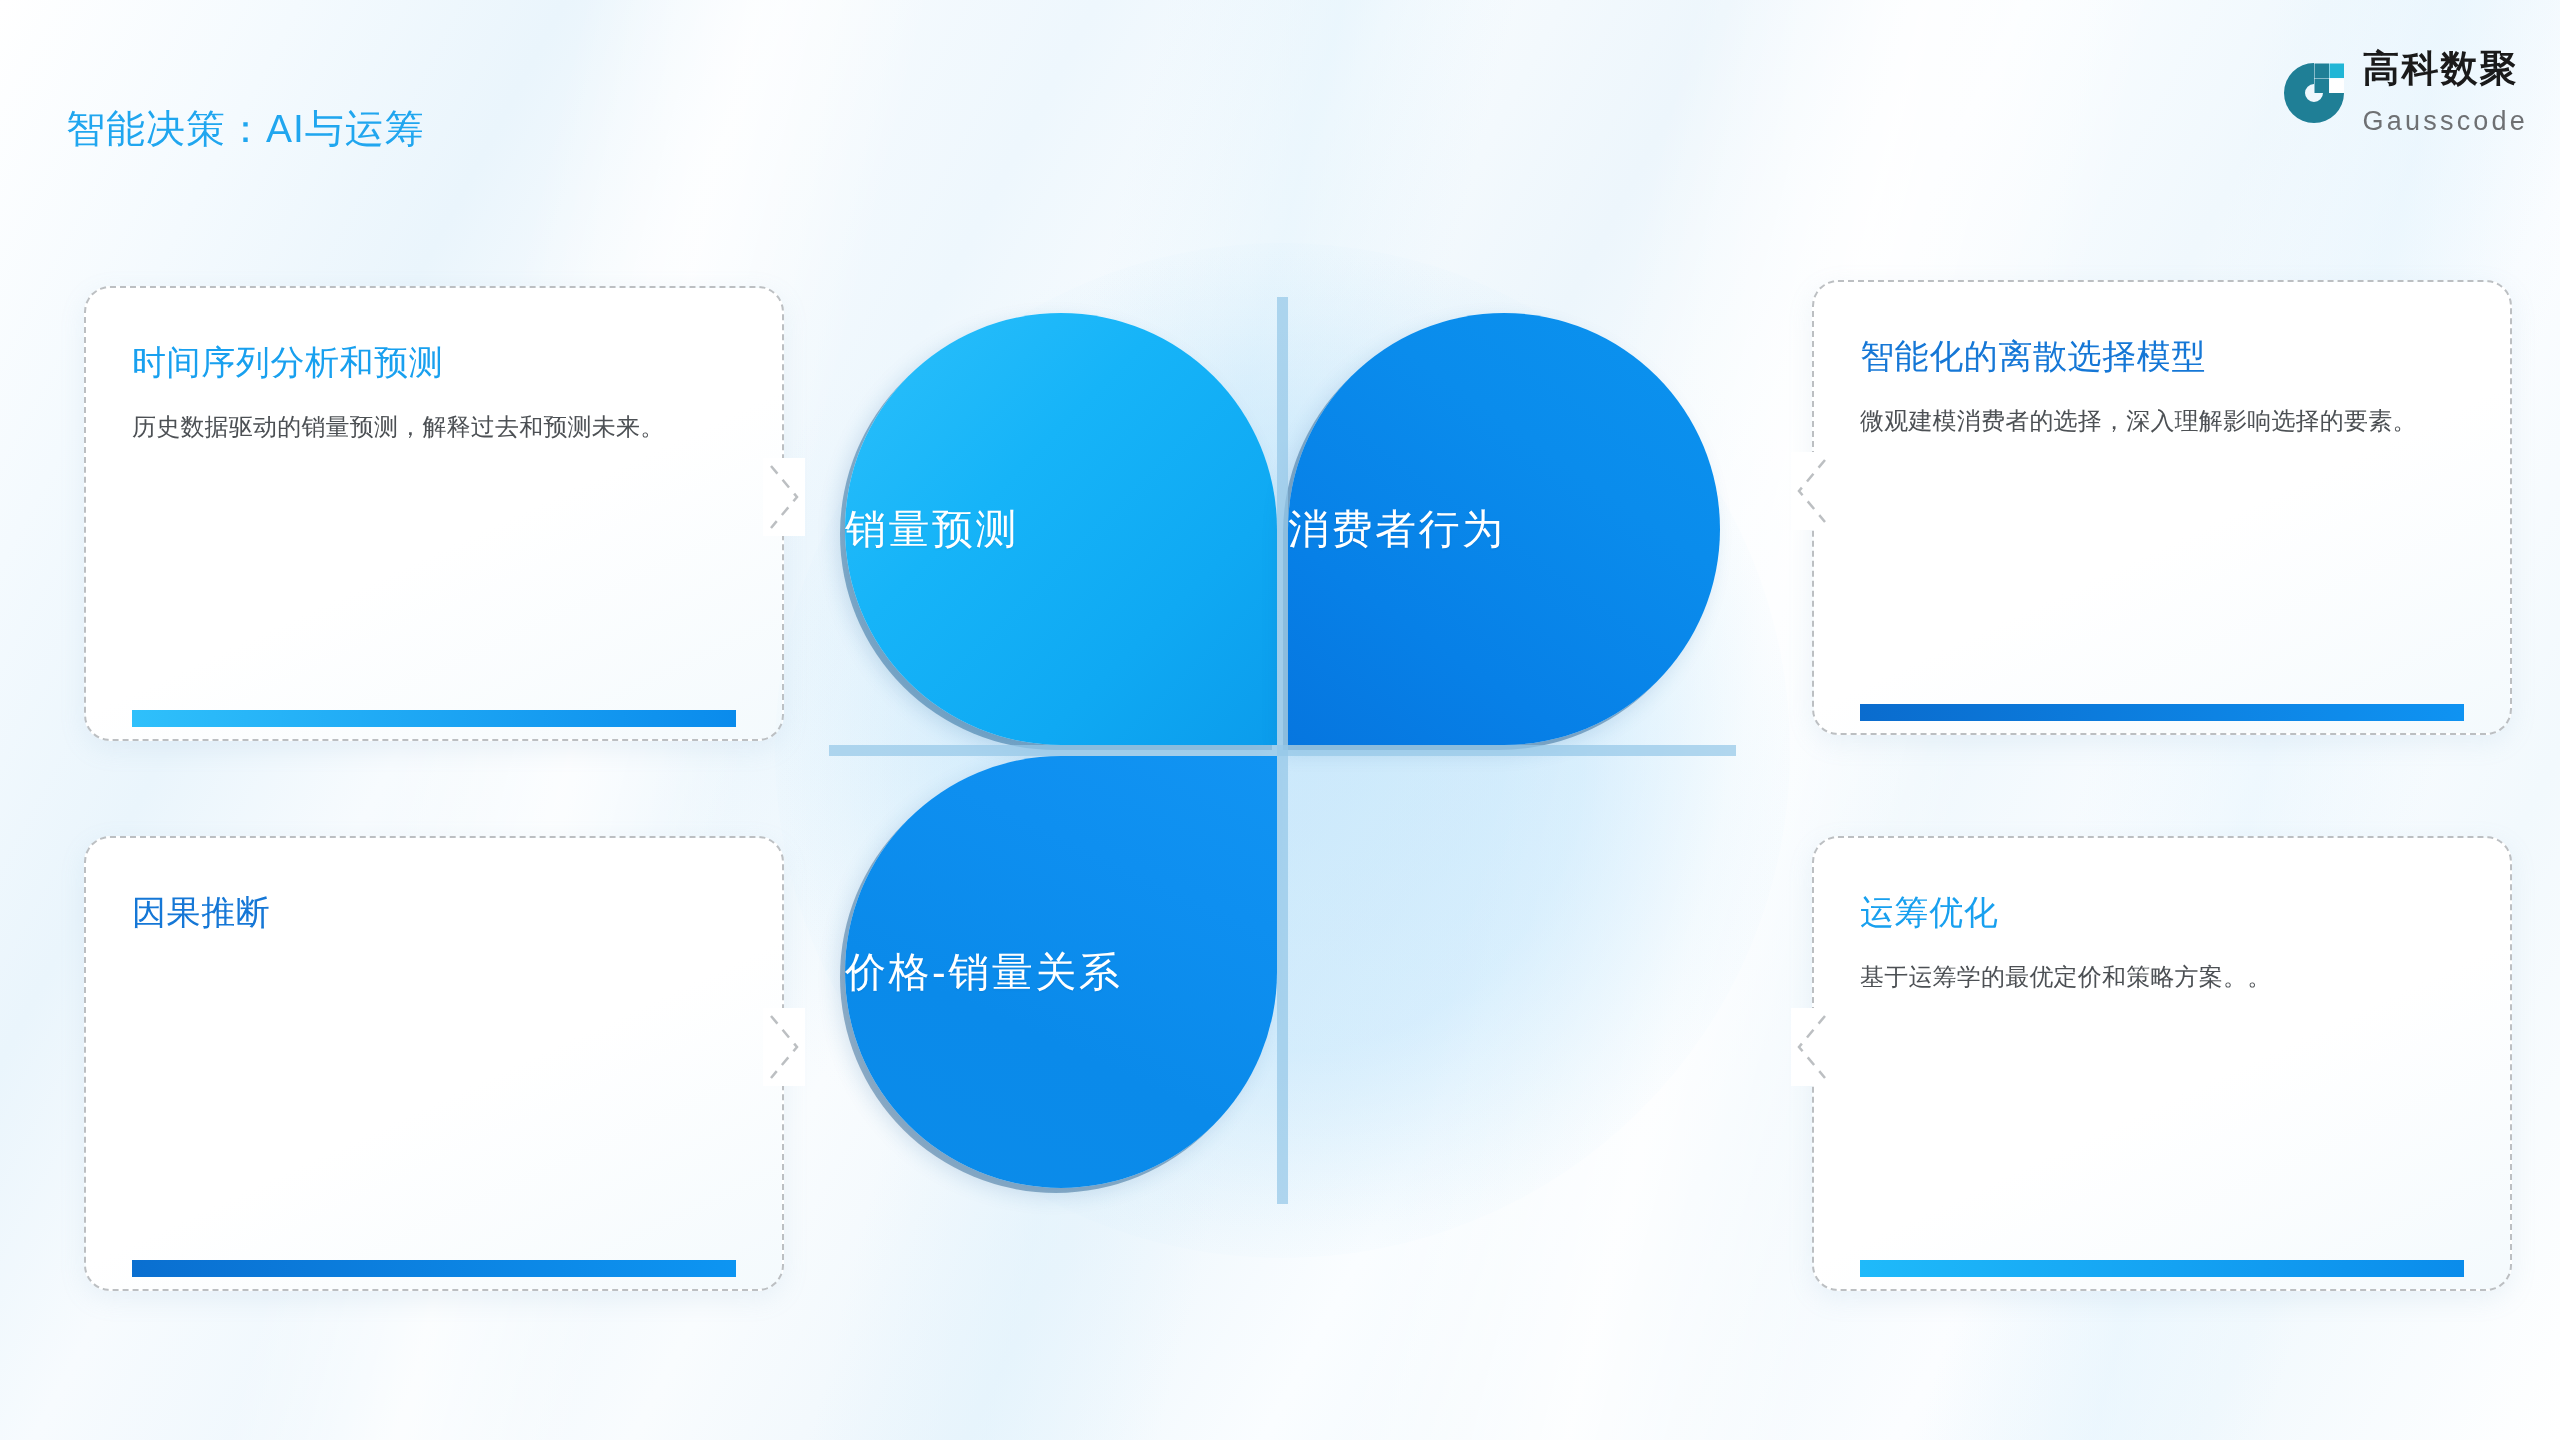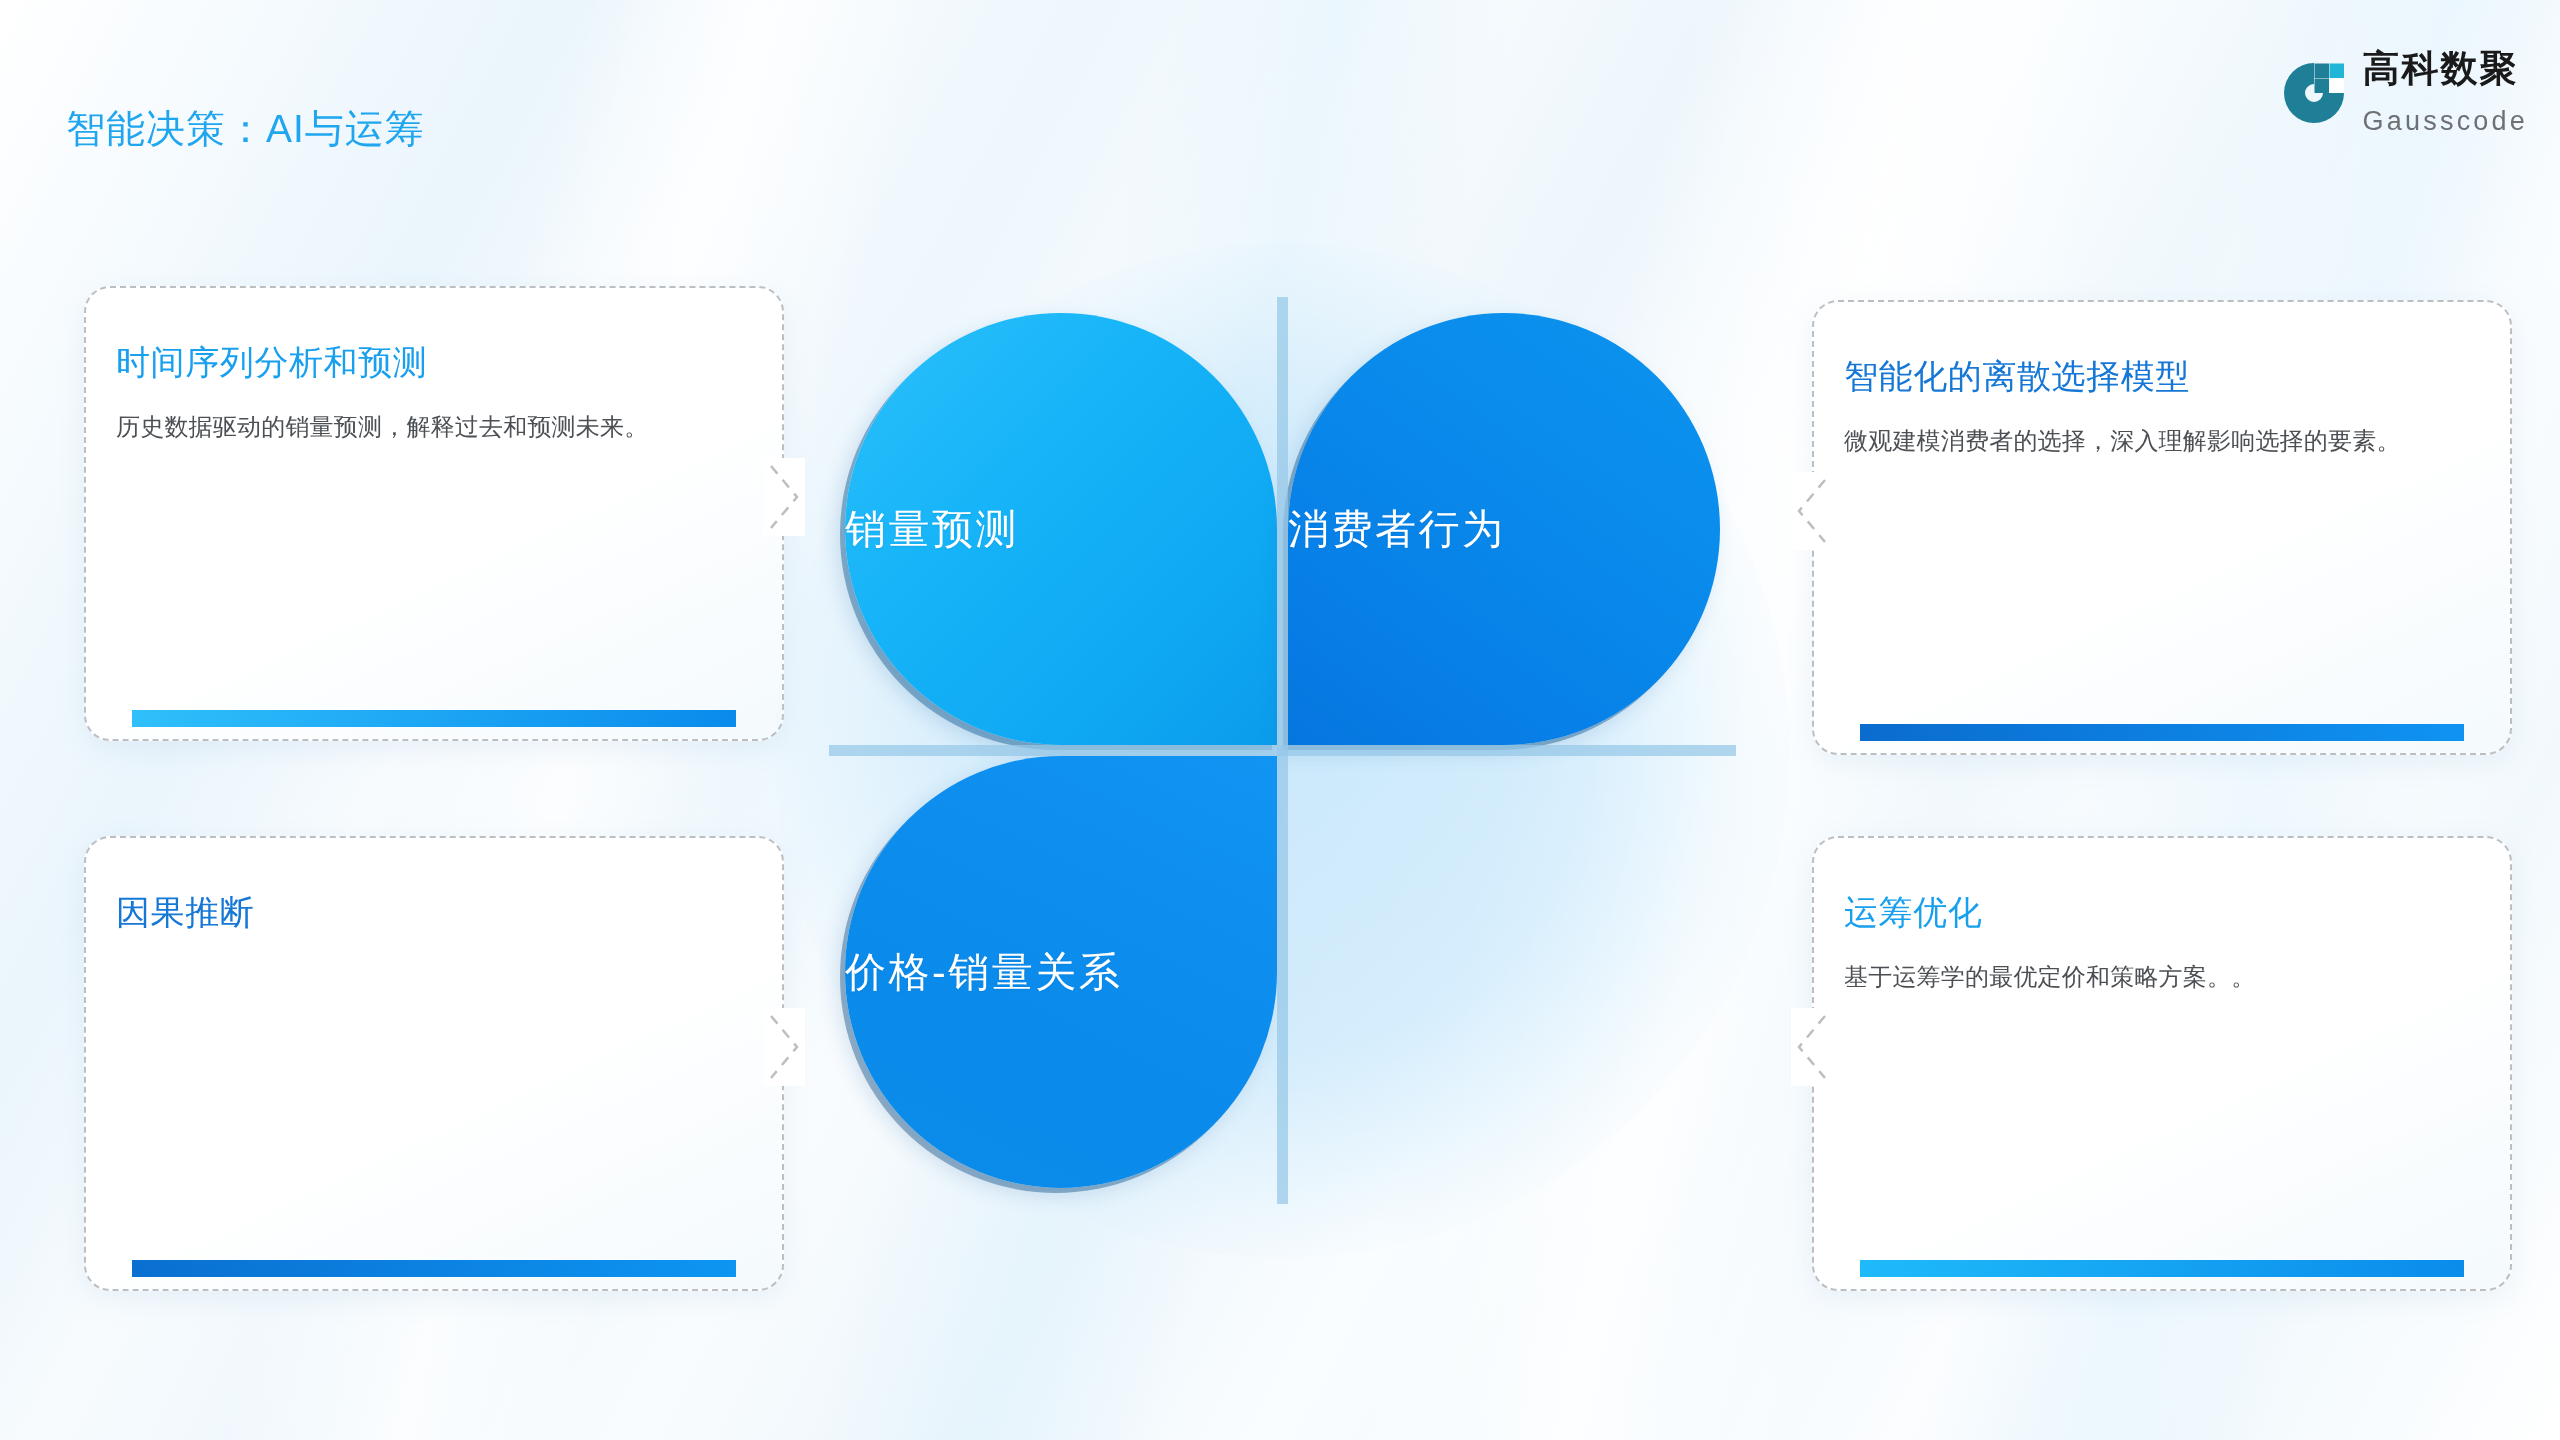--- a/index.html
+++ b/index.html
@@ -94,21 +94,21 @@
   }
 
   
   .card {
     position: absolute;
     box-sizing: border-box;
     border: 2px dashed #bcbfc2;
     border-radius: 26px;
     background: linear-gradient(155deg, #ffffff 0%, #ffffff 55%, #f4fafd 100%);
     box-shadow: 0 8px 26px rgba(140,175,205,0.13);
-    padding: 52px 46px 0 30px;
+    padding: 52px 46px 0 46px;
   }
   .card-title {
     font-size: 34px;
     color: #18a0ef;
     letter-spacing: 0.6px;
     white-space: nowrap;
   }
   .card-title.dark {
     color: #1577d6;
   }
@@ -133,21 +133,21 @@
     width: 42px;
     height: 78px;
     pointer-events: none;
   }
   .chev.right { right: -23px; top: 170px; }
   .chev.left  { left: -23px;  top: 170px; }
 
   
   #card-tl { left: 84px;  top: 286px;  width: 700px; height: 455px; }
   #card-bl { left: 84px;  top: 836px;  width: 700px; height: 455px; }
-  #card-tr { left: 1812px; top: 300px; width: 700px; height: 455px; }
+  #card-tr { left: 1812px; top: 280px; width: 700px; height: 455px; }
   #card-br { left: 1812px; top: 836px; width: 700px; height: 455px; }
 
   
   #flower {
     position: absolute;
     left: 845px;
     top: 313px;
     width: 875px;
     height: 875px;
   }

